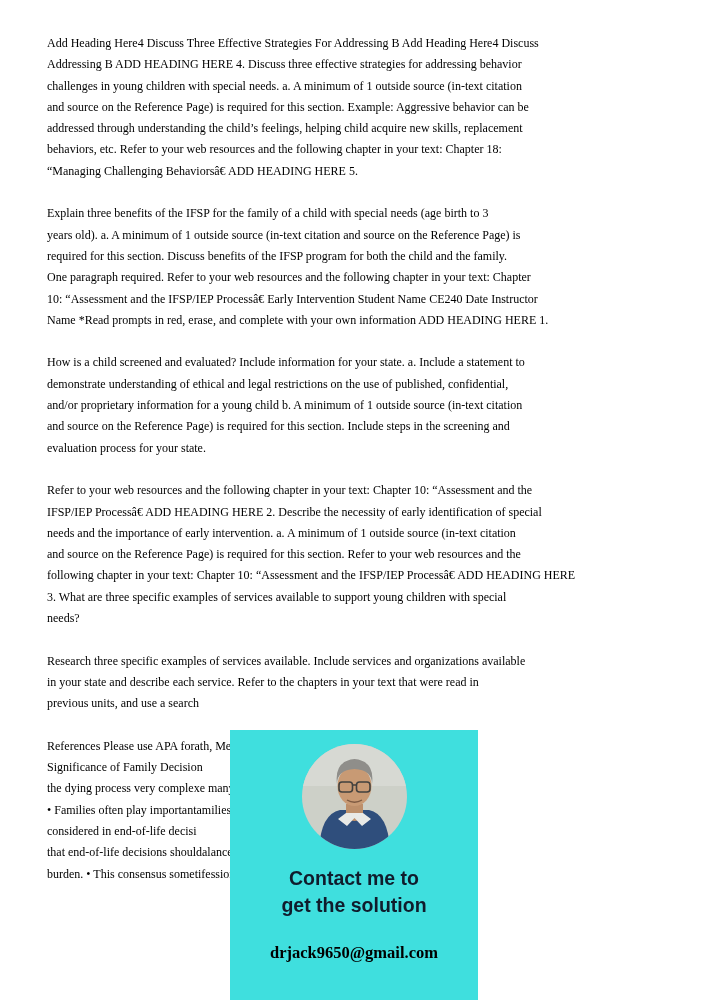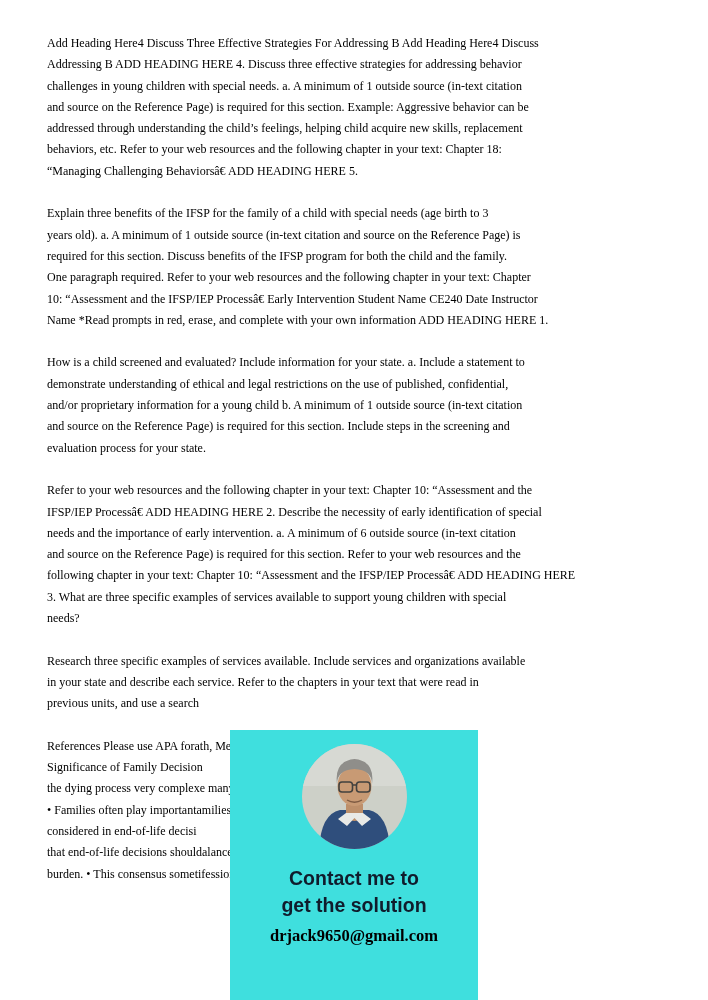--- a/index.html
+++ b/index.html
@@ -46,21 +46,21 @@
   .msg {
     margin-top: 16px;
     text-align: center;
     font-family: "Liberation Sans", sans-serif;
     font-weight: 700;
     font-size: 19.5px;
     line-height: 27px;
     color: var(--message-text, #101c2c);
   }
   .email {
-    margin-top: 7px;
+    margin-top: 24px;
     font-family: "Liberation Serif", serif;
     font-weight: 700;
     font-size: 16.5px;
     color: var(--email-text, #000000);
   }
 </style>
 </head>
 <body>
 
 <div class="page">
@@ -88,21 +88,21 @@
     <div class="ln">How is a child screened and evaluated? Include information for your state. a. Include a statement to</div>
     <div class="ln">demonstrate understanding of ethical and legal restrictions on the use of published, confidential,</div>
     <div class="ln">and/or proprietary information for a young child b. A minimum of 1 outside source (in-text citation</div>
     <div class="ln">and source on the Reference Page) is required for this section. Include steps in the screening and</div>
     <div class="ln">evaluation process for your state.</div>
   </div>
 
   <div class="para">
     <div class="ln">Refer to your web resources and the following chapter in your text: Chapter 10: “Assessment and the</div>
     <div class="ln">IFSP/IEP Processâ€ ADD HEADING HERE 2. Describe the necessity of early identification of special</div>
-    <div class="ln">needs and the importance of early intervention. a. A minimum of 6 outside source (in-text citation</div>
+    <div class="ln">needs and the importance of early intervention. a. A minimum of 1 outside source (in-text citation</div>
     <div class="ln">and source on the Reference Page) is required for this section. Refer to your web resources and the</div>
     <div class="ln">following chapter in your text: Chapter 10: “Assessment and the IFSP/IEP Processâ€ ADD HEADING HERE</div>
     <div class="ln">3. What are three specific examples of services available to support young children with special</div>
     <div class="ln">needs?</div>
   </div>
 
   <div class="para">
     <div class="ln">Research three specific examples of services available. Include services and organizations available</div>
     <div class="ln">in your state and describe each service. Refer to the chapters in your text that were read in</div>
     <div class="ln">previous units, and use a search</div>

